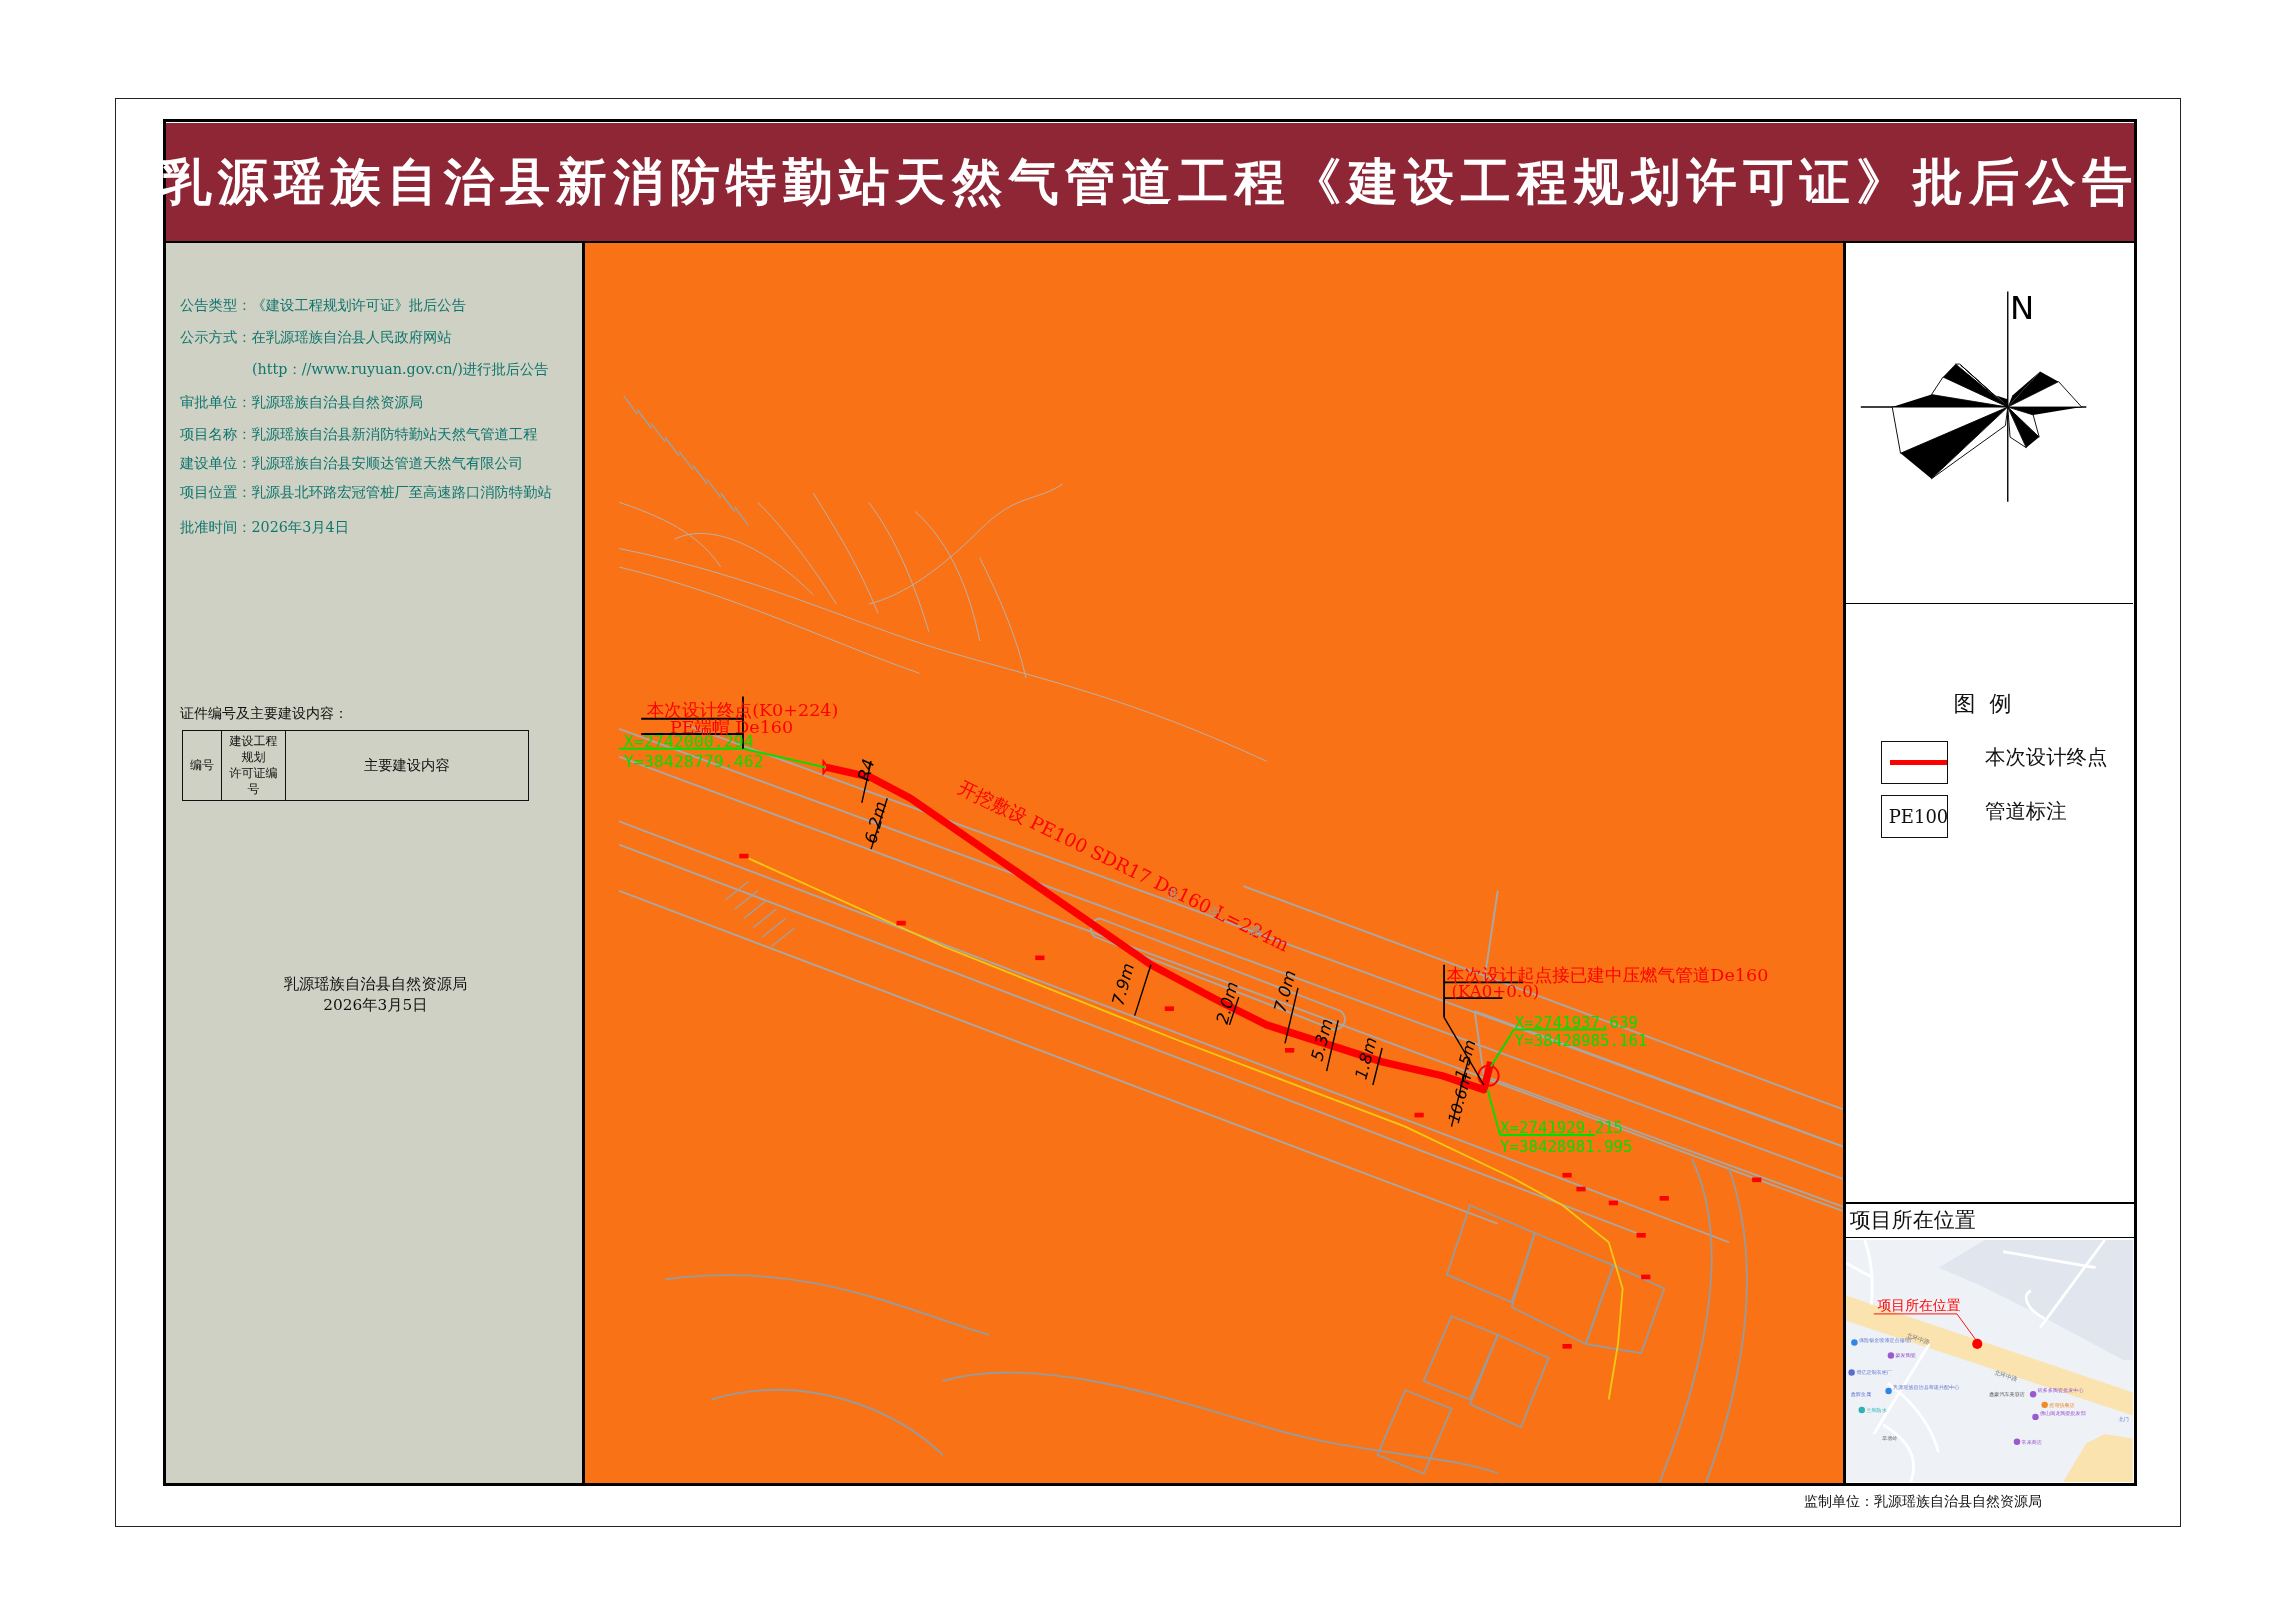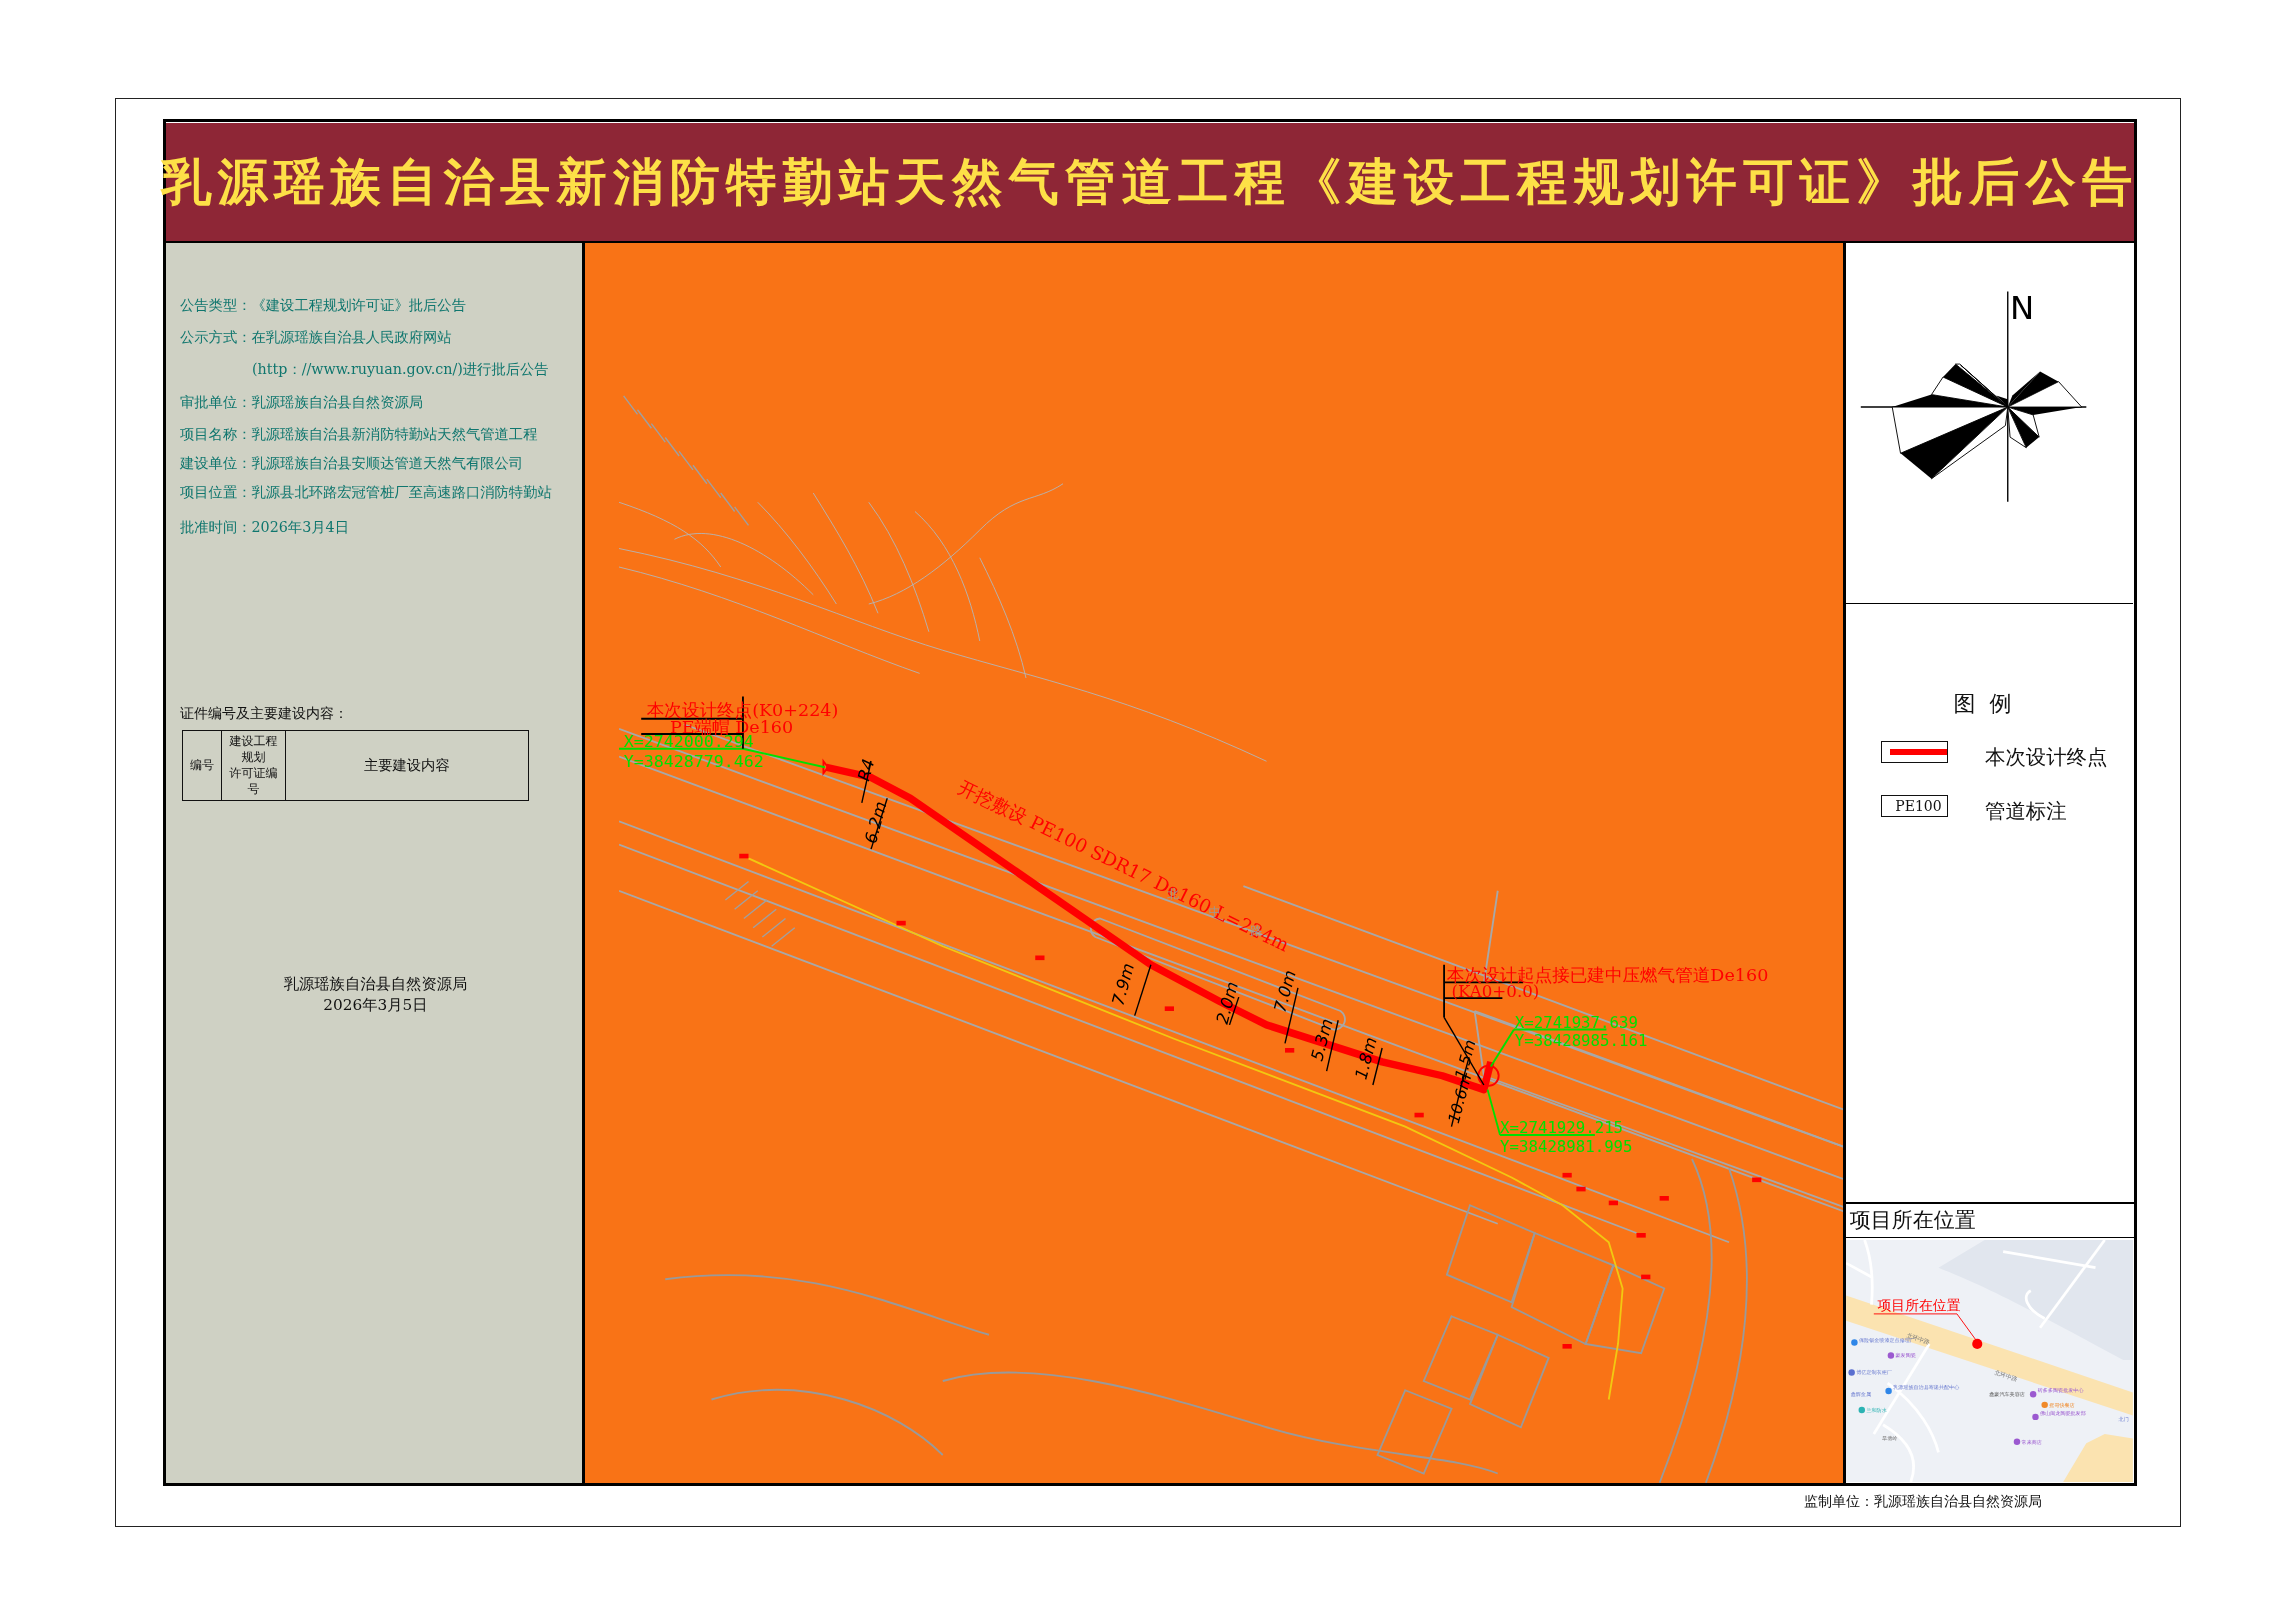--- a/index.html
+++ b/index.html
@@ -3,34 +3,34 @@
 <meta charset="utf-8">
 <style>
   html, body { margin:0; padding:0; background:#ffffff; }
   body { width:2295px; height:1623px; position:relative; overflow:hidden;
          font-family:"DejaVu Serif","Liberation Serif",serif; color:#111; }
   .abs { position:absolute; }
   .outer-frame { left:115px; top:98px; width:2066px; height:1429px; border:1.9px solid #222; box-sizing:border-box; }
   .inner-frame { left:163px; top:119px; width:1974px; height:1367px; border:3.2px solid #000; box-sizing:border-box; }
   .title-band { left:166px; top:123px; width:1968px; height:118px; background:#8E2636; border-bottom:2.8px solid #000;
                 display:flex; align-items:center; justify-content:center; }
-  .title-text { color:#fde047; font-family:"DejaVu Sans","Liberation Sans",sans-serif; font-size:50px; letter-spacing:6.5px; font-weight:bold; white-space:nowrap; }
+  .title-text { color:#ffffff; font-family:"DejaVu Sans","Liberation Sans",sans-serif; font-size:50px; letter-spacing:6.5px; font-weight:bold; white-space:nowrap; }
   .left-panel { left:166px; top:243px; width:419px; height:1240px; background:#CFD1C4; border-right:3.2px solid #000; box-sizing:border-box; }
   .info-line { position:absolute; left:14px; font-size:14.3px; white-space:nowrap; color:#0f766e; }
   .cert-title { position:absolute; left:14px; top:462px; font-size:14px; }
   table.cert { position:absolute; left:15.7px; top:487px; width:347px; border-collapse:collapse; font-size:12px; }
   table.cert td { border:1.9px solid #111; text-align:center; vertical-align:middle; padding:1.9px 2.8px; line-height:1.35; }
   table.cert td.content { text-align:left; font-size:11.6px; }
   .slash-cell { position:relative; }
   .sign-org { position:absolute; left:0; width:419px; text-align:center; font-size:15.3px; }
   .map-area { left:585px; top:243px; width:1325px; height:1240px; background:#f97316; overflow:hidden;text-align:center; }
   .right-col { left:1843px; top:243px; width:290px; height:1240px; border-left:3.2px solid #000; box-sizing:border-box; background:#fff; }
   .north-box { position:absolute; left:0; top:0; width:287px; height:360px; border-bottom:1.9px solid #000; }
   .legend-title { position:absolute; left:0; width:287px; top:426px; text-align:center; font-size:22px; letter-spacing:14px;margin-top:20px; }
-  .legend-sample { position:absolute; left:35px; width:67px; height:22px; border:1.9px solid #111; box-sizing:border-box; display:flex; align-items:center; justify-content:center; font-size:14px;padding-left:8px; }
+  .legend-sample { position:absolute; left:35px; width:67px; height:43px; border:1.9px solid #111; box-sizing:border-box; display:flex; align-items:center; justify-content:center; font-size:18px;padding-left:8px; }
   .legend-label { position:absolute; left:139px; font-size:20.4px; white-space:nowrap; }
   .loc-header { position:absolute; left:0; top:959px; width:287px; height:33px; border-top:2.8px solid #000; border-bottom:1.9px solid #000; box-sizing:content-box; font-size:21px; line-height:33px; padding-left:3.7px; }
   .loc-map { position:absolute; left:0; top:997px; width:287px; height:242px; background:#EEF1F6; overflow:hidden; }
   .supervise { left:1804px; top:1493px; font-size:14px; white-space:nowrap; }
   .red-label { fill:#ff0000; font-family:"DejaVu Serif","Liberation Serif",serif; }
   .green-label { fill:#00e000; font-family:"DejaVu Sans Mono","Liberation Mono",monospace; }
   .dim-label { fill:#000; font-family:"DejaVu Sans","Liberation Sans",sans-serif; font-style:italic; }
 </style>
 </head>
 <body>

